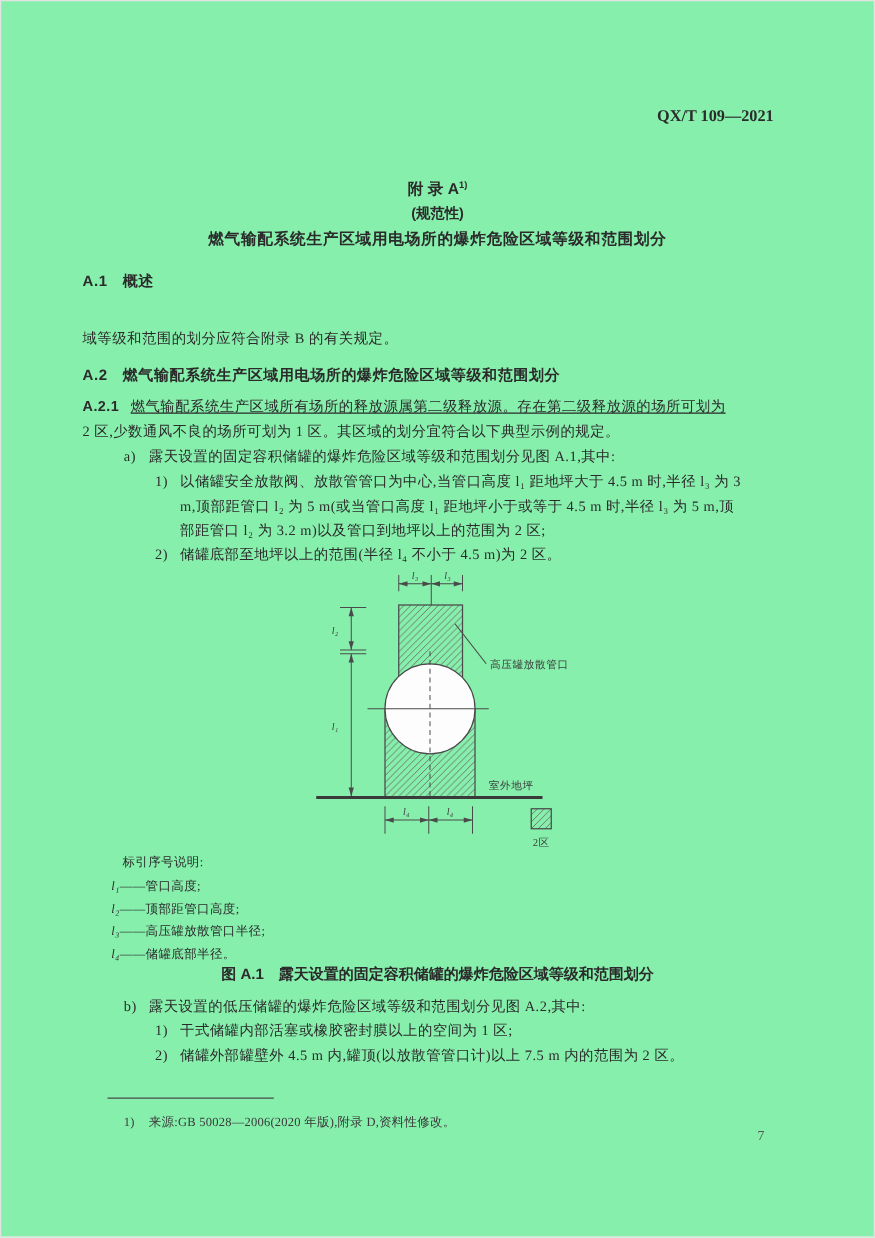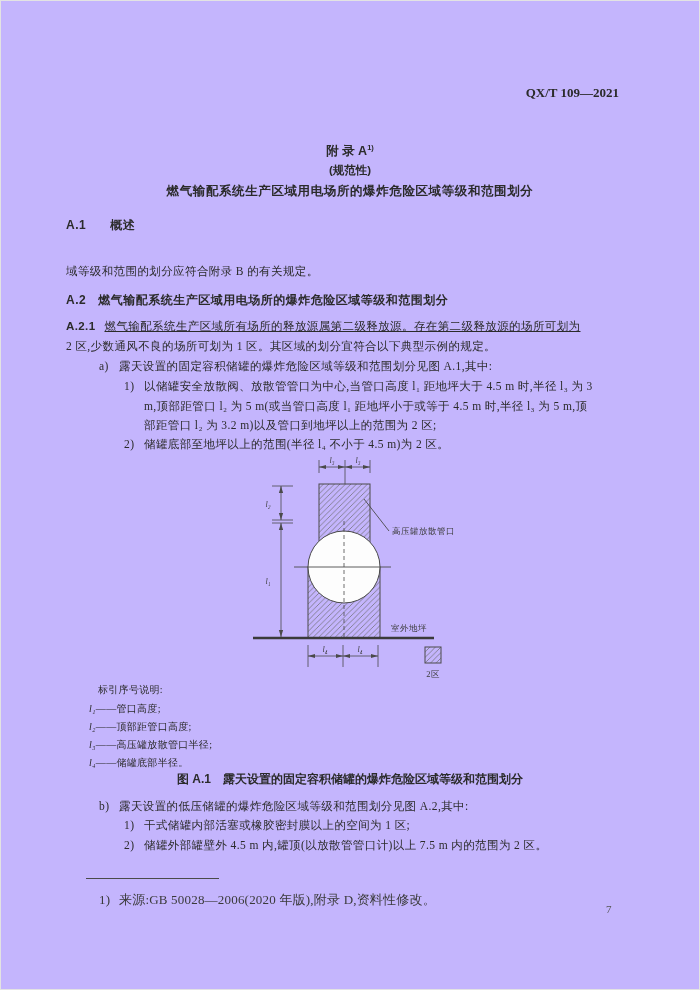--- a/index.html
+++ b/index.html
@@ -1,47 +1,47 @@
 <!DOCTYPE html>
 <html><head>
 <meta charset="utf-8">
 <style>
   html,body{margin:0;padding:0;background:#fff;}
   .page{
-    position:relative;width:700px;height:990px;background:#c4b5fd;
+    position:relative;width:700px;height:990px;background:#86efac;
     border:1px solid #e3e3e3;box-sizing:border-box;overflow:hidden;
     font-family:"Liberation Serif","DejaVu Serif",serif;color:#2b2b2b;
   }
   .abs{position:absolute;white-space:nowrap;}
   .body-line{font-size:11.5px;letter-spacing:.4px;line-height:15px;}
   .bold-sans{font-family:"Liberation Sans","DejaVu Sans",sans-serif;font-weight:bold;}
   .heading{font-size:12px;letter-spacing:.5px;}
   .center{left:0;width:100%;text-align:center;}
   .doc-num{font-size:13px;font-weight:bold;font-family:"Liberation Serif","DejaVu Serif",serif;}
   .item-label{display:inline-block;width:20px;}
   .note-line{font-size:10px;letter-spacing:.3px;}
   .sym{font-style:italic;}
-  .footnote-line{font-size:13px;color:#3a3a3a;letter-spacing:.2px;}
+  .footnote-line{font-size:10px;color:#3a3a3a;letter-spacing:.2px;}
   .rule{position:absolute;border-top:1.5px solid #4a4a4a;}
   svg text{font-family:"Liberation Serif","DejaVu Serif",serif;fill:#3c3c3c;}
   svg .dimlabel{font-style:italic;font-size:8px;}
   svg .cn{font-size:8.5px;letter-spacing:.5px;}
 </style>
 </head>
 <body>
 
 <div class="page">
 
   <div class="abs doc-num" style="top:84px;right:80px;">QX/T 109—2021</div>
 
   <div class="abs center bold-sans" style="top:142px;font-size:12.5px;"><span>附  录  A</span><sup style="font-size:7.5px;">1)</sup></div>
   <div class="abs center bold-sans" style="top:162px;font-size:11.5px;">(规范性)</div>
   <div class="abs center bold-sans" style="top:182px;font-size:12.5px;letter-spacing:.6px;">燃气输配系统生产区域用电场所的爆炸危险区域等级和范围划分</div>
 
-  <div class="abs bold-sans heading" style="top:216px;left:65px;"><span>A.1</span><span style="margin-left:24px;">概述</span></div>
+  <div class="abs bold-sans heading" style="top:216px;left:65px;"><span>A.1</span><span style="margin-left:12px;">概述</span></div>
   <div class="abs body-line" style="top:263px;left:65px;">域等级和范围的划分应符合附录 B 的有关规定。</div>
 
   <div class="abs bold-sans heading" style="top:291px;left:65px;"><span>A.2</span><span style="margin-left:12px;">燃气输配系统生产区域用电场所的爆炸危险区域等级和范围划分</span></div>
 
   <div class="abs body-line" style="top:318px;left:65px;"><span class="bold-sans">A.2.1</span><span style="margin-left:9px;text-decoration:underline;">燃气输配系统生产区域所有场所的释放源属第二级释放源。存在第二级释放源的场所可划为</span></div>
   <div class="abs body-line" style="top:338px;left:65px;">2 区,少数通风不良的场所可划为 1 区。其区域的划分宜符合以下典型示例的规定。</div>
 
   <div class="abs body-line" style="top:358px;left:98px;"><span class="item-label">a)</span><span>露天设置的固定容积储罐的爆炸危险区域等级和范围划分见图 A.1,其中:</span></div>
   <div class="abs body-line" style="top:378px;left:123px;"><span class="item-label">1)</span><span>以储罐安全放散阀、放散管管口为中心,当管口高度 l₁ 距地坪大于 4.5 m 时,半径 l₃ 为 3</span></div>
   <div class="abs body-line" style="top:398px;left:143px;">m,顶部距管口 l₂ 为 5 m(或当管口高度 l₁ 距地坪小于或等于 4.5 m 时,半径 l₃ 为 5 m,顶</div>

